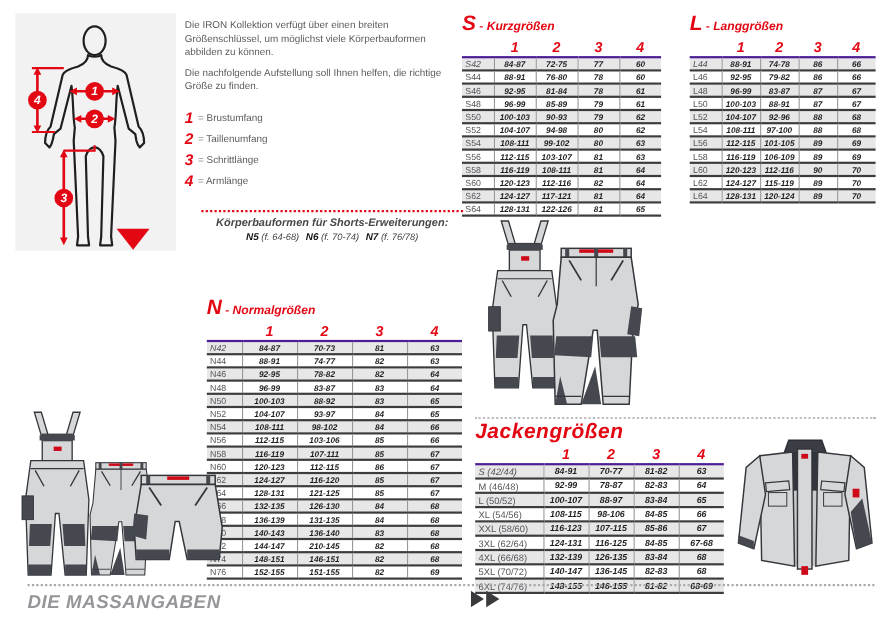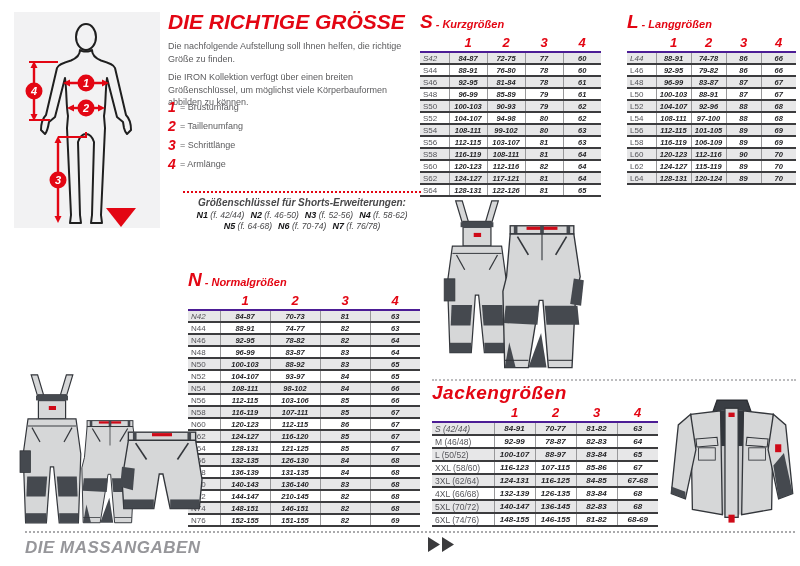--- a/index.html
+++ b/index.html
@@ -184,23 +184,22 @@
         <polygon points="44,124 40.5,131 47.5,131" fill="#e30613"></polygon>
         <polygon points="44,211 40.5,204 47.5,204" fill="#e30613"></polygon>
         <circle cx="44" cy="168" r="8.5" fill="#e30613"></circle>
         <text x="44" y="171.8" text-anchor="middle" font-size="11" font-weight="bold" font-style="italic" fill="#ffffff">3</text>
       </g>
       <polygon points="92,196 122,196 107,215" fill="#e30613"></polygon>
     </svg>
   </div>
 
   <div class="intro">
-    <h1>DIE RICHTIGE GRÖSSE</h1>
+    <p>Die IRON Kollektion verfügt über einen breiten Größenschlüssel, um möglichst viele Körperbauformen abbilden zu können.</p>
     <p>Die nachfolgende Aufstellung soll Ihnen helfen, die richtige Größe zu finden.</p>
-    <p>Die IRON Kollektion verfügt über einen breiten Größenschlüssel, um möglichst viele Körperbauformen abbilden zu können.</p>
   </div>
 
   <div class="legend">
     <div class="legend-item">
       <span class="legend-num">1</span>
       <span class="legend-label">= Brustumfang</span>
     </div>
     <div class="legend-item">
       <span class="legend-num">2</span>
       <span class="legend-label">= Taillenumfang</span>
@@ -209,22 +208,21 @@
       <span class="legend-num">3</span>
       <span class="legend-label">= Schrittlänge</span>
     </div>
     <div class="legend-item">
       <span class="legend-num">4</span>
       <span class="legend-label">= Armlänge</span>
     </div>
   </div>
 
   <div class="shorts-key">
-    <div class="sk-title">Größenschlüssel für Shorts-Erweiterungen:</div>
-    <div class="sk-row"><span class="sk-item"><b>N1</b><span> (f. 42/44)</span></span><span class="sk-item"><b>N2</b><span> (f. 46-50)</span></span><span class="sk-item"><b>N3</b><span> (f. 52-56)</span></span><span class="sk-item"><b>N4</b><span> (f. 58-62)</span></span></div>
+    <div class="sk-title">Körperbauformen für Shorts-Erweiterungen:</div>
     <div class="sk-row"><span class="sk-item"><b>N5</b><span> (f. 64-68)</span></span><span class="sk-item"><b>N6</b><span> (f. 70-74)</span></span><span class="sk-item"><b>N7</b><span> (f. 76/78)</span></span></div>
   </div>
 
   <div class="table-block tb-kurz">
     <div class="table-title">
       <span class="big">S</span><span class="small">- Kurzgrößen</span>
     </div>
     <div>
         <table class="size-table">
           <thead>
@@ -602,20 +600,27 @@
               <td>78-87</td>
               <td>82-83</td>
               <td>64</td>
             </tr>
             <tr>
               <td>L (50/52)</td>
               <td>100-107</td>
               <td>88-97</td>
               <td>83-84</td>
               <td>65</td>
+            </tr>
+            <tr>
+              <td>XL (54/56)</td>
+              <td>108-115</td>
+              <td>98-106</td>
+              <td>84-85</td>
+              <td>66</td>
             </tr>
             <tr>
               <td>XXL (58/60)</td>
               <td>116-123</td>
               <td>107-115</td>
               <td>85-86</td>
               <td>67</td>
             </tr>
             <tr>
               <td>3XL (62/64)</td>

